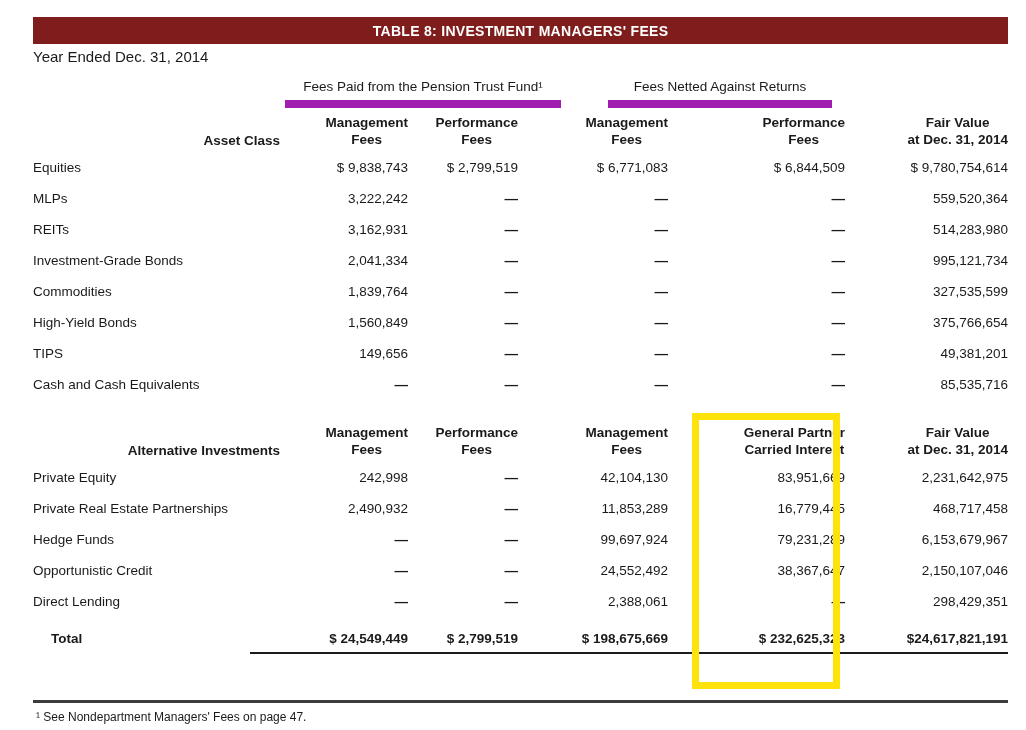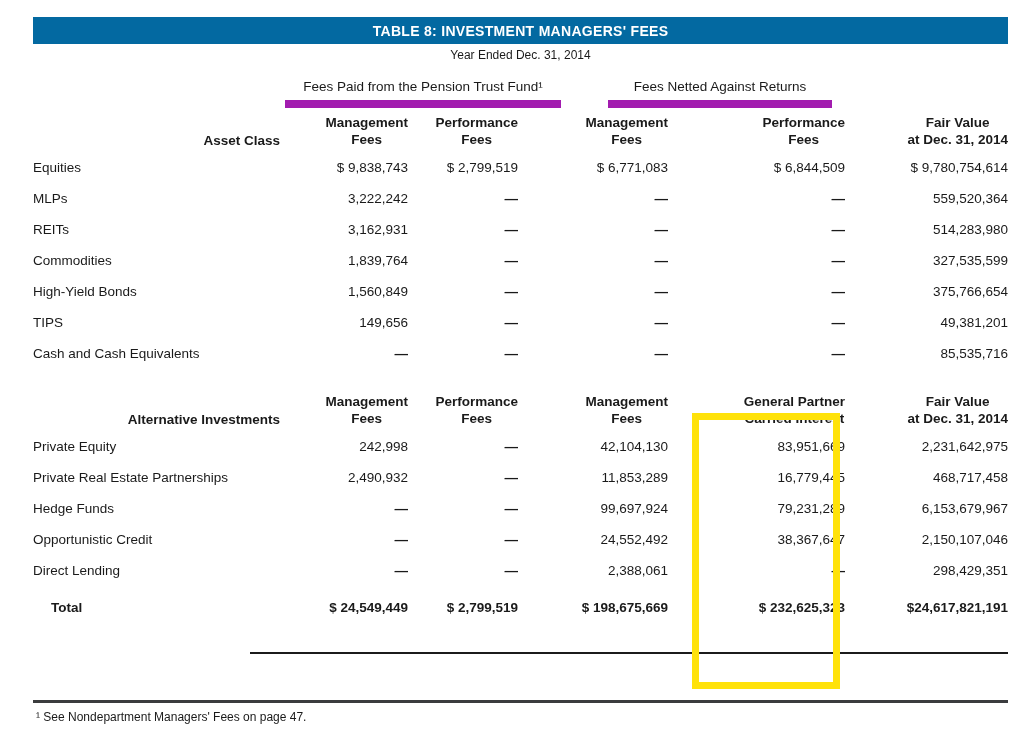--- a/index.html
+++ b/index.html
@@ -2,22 +2,22 @@
 <html><head>
 <meta charset="utf-8">
 <style>
   html,body{margin:0;padding:0;background:#ffffff;}
   .page{position:relative;width:1026px;height:730px;background:#ffffff;overflow:hidden;
         font-family:"Liberation Sans", sans-serif;color:#1a1a1a;}
 
   .title-bar{position:absolute;left:33px;top:17px;width:975px;height:27px;
              display:flex;align-items:center;justify-content:center;
              color:#ffffff;font-weight:bold;font-size:14px;letter-spacing:.3px;}
-  .subtitle{position:absolute;left:33px;top:48px;width:975px;text-align:center;
-            font-size:12px;}
+  .subtitle{position:absolute;left:33px;top:48px;width:975px;
+            font-size:15px;}
 
   .group-hdr{position:absolute;top:79px;height:21px;text-align:center;
              font-weight:normal;font-size:13.5px;border-bottom:8px solid #a21caf;
              white-space:nowrap;}
   .g1{left:285px;width:276px;}
   .g2{left:608px;width:224px;}
 
   table.fees{position:absolute;left:33px;top:100px;width:975px;
              border-collapse:collapse;table-layout:fixed;font-size:13.5px;}
   table.fees td,table.fees th{padding:0;vertical-align:middle;overflow:visible;white-space:nowrap;}
@@ -45,21 +45,21 @@
   .highlight-box{position:absolute;left:692px;top:413px;width:148px;height:276px;
                  border:7px solid #ffe20a;box-sizing:border-box;z-index:10;pointer-events:none;}
   .foot-rule{position:absolute;left:33px;top:700px;width:975px;height:3px;background:#3b3c3e;}
   .footnote{position:absolute;left:36px;top:710px;font-size:12px;}
 </style>
 </head>
 <body>
 
 <div class="page">
 
-  <div class="title-bar" style="background: #0369a1;">
+  <div class="title-bar" style="background: #7f1d1d;">
     <span>TABLE 8: INVESTMENT MANAGERS' FEES</span>
   </div>
 
   <div class="subtitle">Year Ended Dec. 31, 2014</div>
 
   <div class="group-hdr g1">Fees Paid from the Pension Trust Fund¹</div>
   <div class="group-hdr g2">Fees Netted Against Returns</div>
 
   <table class="fees">
     <colgroup>
@@ -104,20 +104,28 @@
     </tr>
     <tr class="data">
       <td class="lbl">REITs</td>
       <td class="num p1">3,162,931</td>
       <td class="num p2 dash">—</td>
       <td class="num p3 dash">—</td>
       <td class="num p4 dash">—</td>
       <td class="num p5">514,283,980</td>
     </tr>
     <tr class="data">
+      <td class="lbl">Investment-Grade Bonds</td>
+      <td class="num p1">2,041,334</td>
+      <td class="num p2 dash">—</td>
+      <td class="num p3 dash">—</td>
+      <td class="num p4 dash">—</td>
+      <td class="num p5">995,121,734</td>
+    </tr>
+    <tr class="data">
       <td class="lbl">Commodities</td>
       <td class="num p1">1,839,764</td>
       <td class="num p2 dash">—</td>
       <td class="num p3 dash">—</td>
       <td class="num p4 dash">—</td>
       <td class="num p5">327,535,599</td>
     </tr>
     <tr class="data">
       <td class="lbl">High-Yield Bonds</td>
       <td class="num p1">1,560,849</td>

